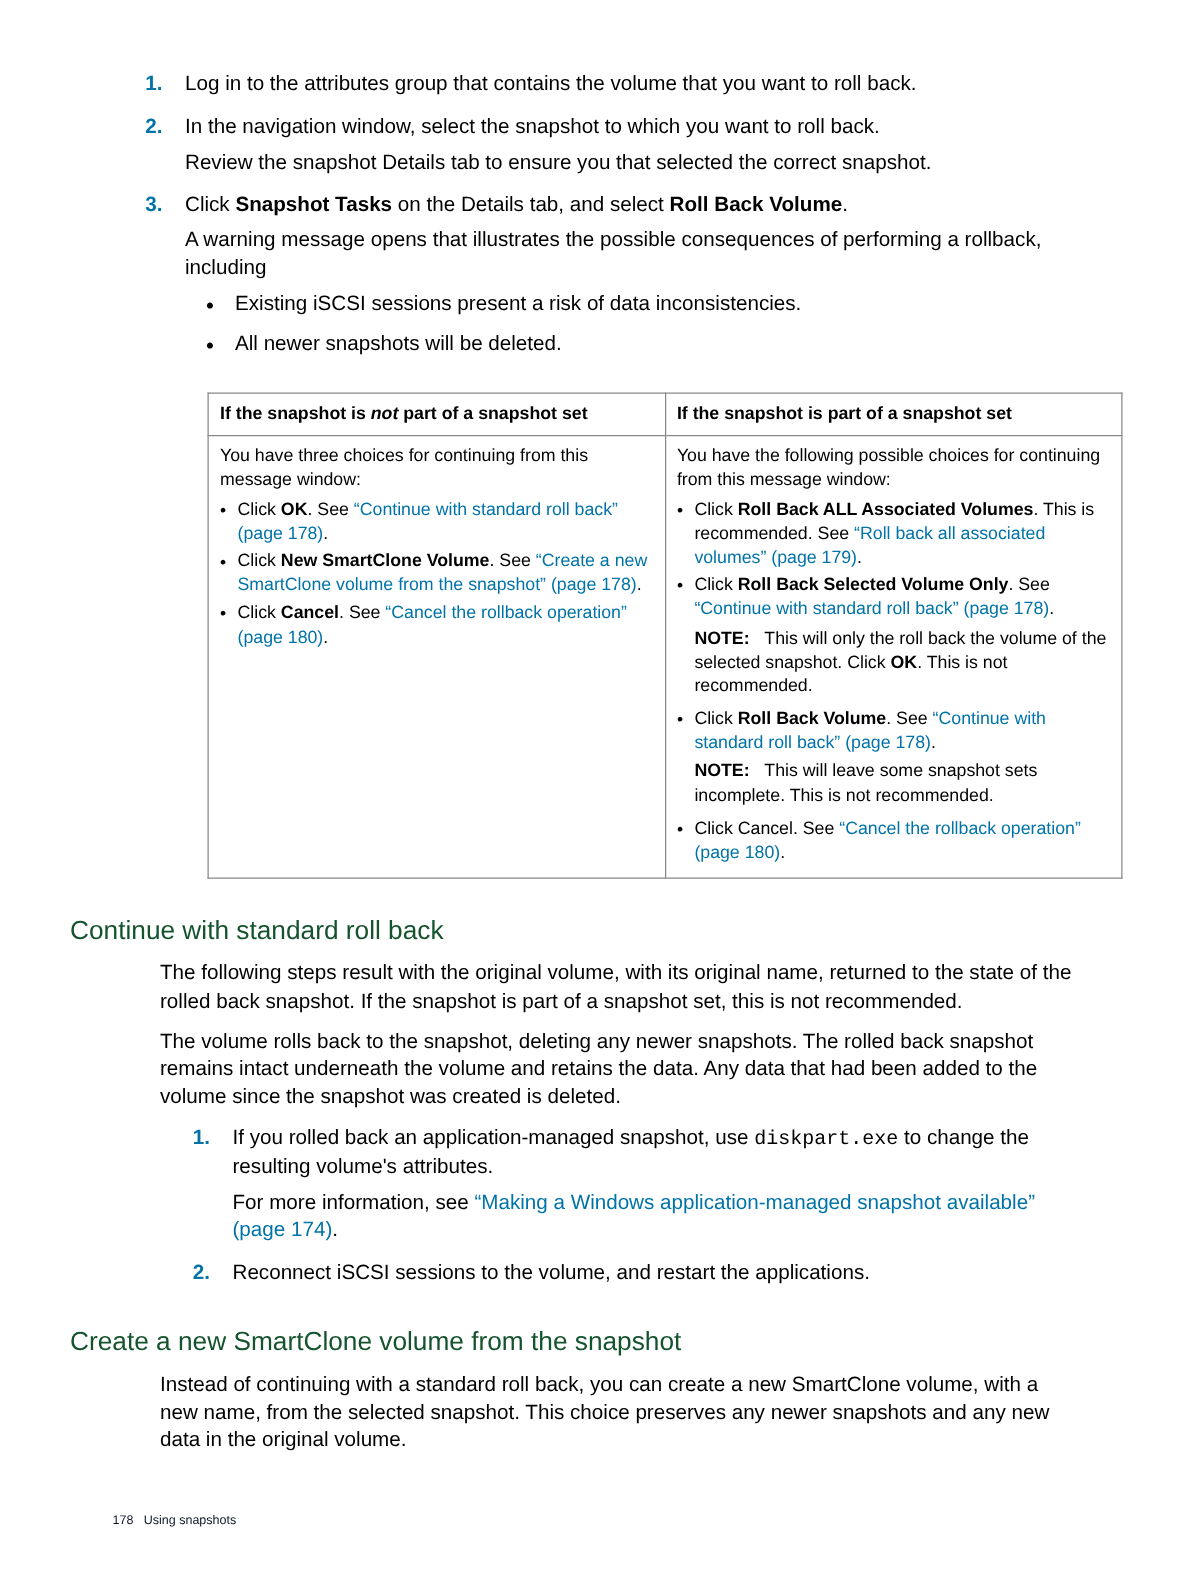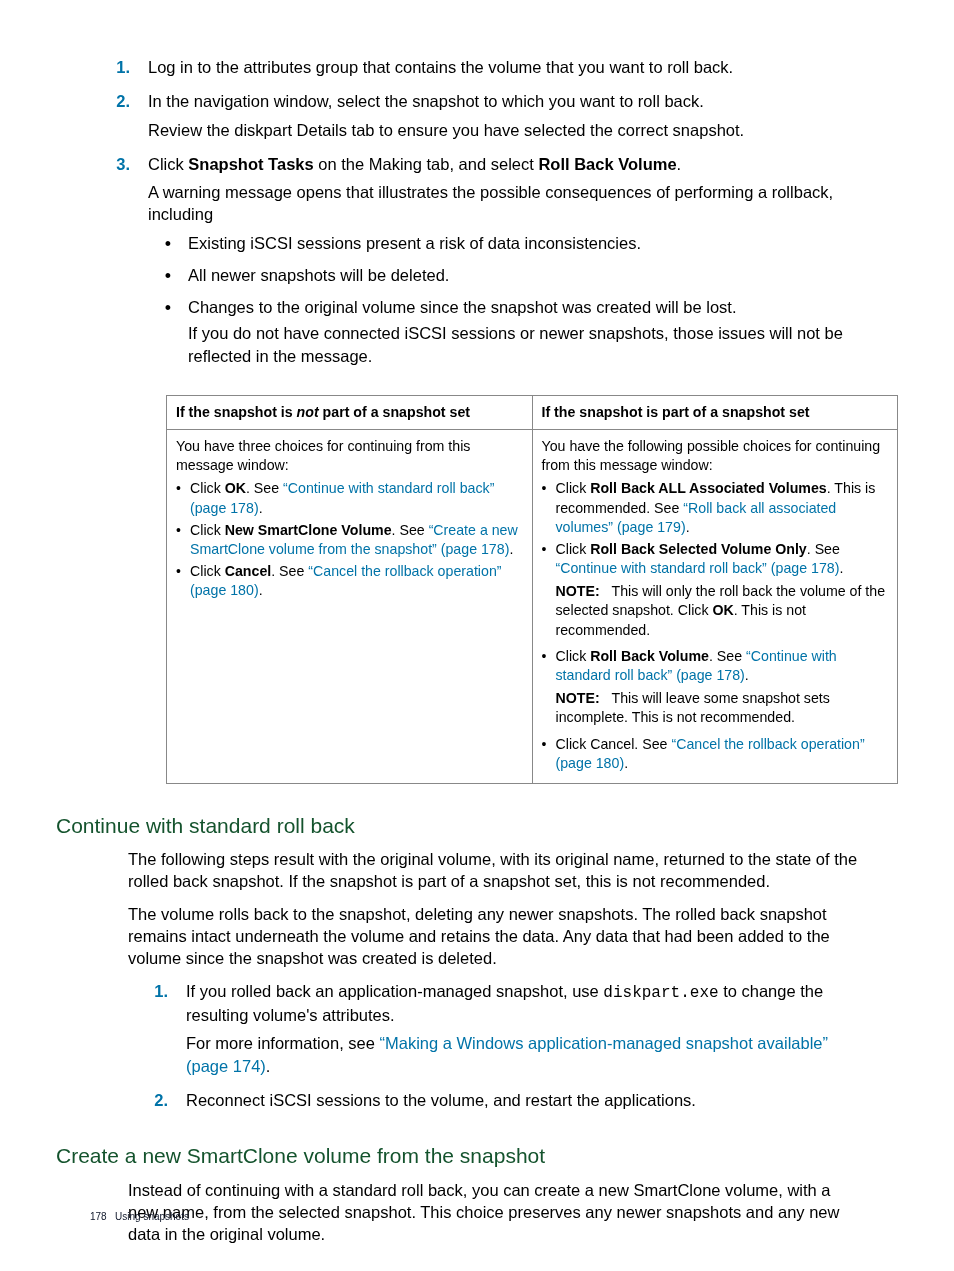--- a/index.html
+++ b/index.html
@@ -77,49 +77,42 @@
     <li>
       <span class="num">1.</span>
       <div class="li-body">
           <p>Log in to the attributes group that contains the volume that you want to roll back.</p>
         </div>
     </li>
     <li>
       <span class="num">2.</span>
       <div class="li-body">
         <p>In the navigation window, select the snapshot to which you want to roll back.</p>
-        <p>Review the diskpart Details tab to ensure you have selected the correct snapshot.</p>
+        <p>Review the snapshot Details tab to ensure you that selected the correct snapshot.</p>
       </div>
     </li>
     <li>
       <span class="num">3.</span>
       <div class="li-body">
         <p>
-          <span>Click </span><b>Snapshot Tasks</b><span> on the Making tab, and select </span><b>Roll Back Volume</b><span>.</span>
+          <span>Click </span><b>Snapshot Tasks</b><span> on the Details tab, and select </span><b>Roll Back Volume</b><span>.</span>
         </p>
         <p>A warning message opens that illustrates the possible consequences of performing a rollback, including</p>
         <ul class="sub-ul">
           <li>
               <span class="bullet"></span>
             <div class="sub-body">
                 <p>Existing iSCSI sessions present a risk of data inconsistencies.</p>
               </div>
             </li>
           <li>
               <span class="bullet"></span>
             <div class="sub-body">
                 <p>All newer snapshots will be deleted.</p>
               </div>
-            </li>
-          <li>
-              <span class="bullet"></span>
-            <div class="sub-body">
-              <p>Changes to the original volume since the snapshot was created will be lost.</p>
-              <p>If you do not have connected iSCSI sessions or newer snapshots, those issues will not be reflected in the message.</p>
-            </div>
             </li>
         </ul>
       </div>
     </li>
   </ol>
 
   <table class="tbl">
     <tbody>
         <tr>
       <th style="width:50%">

